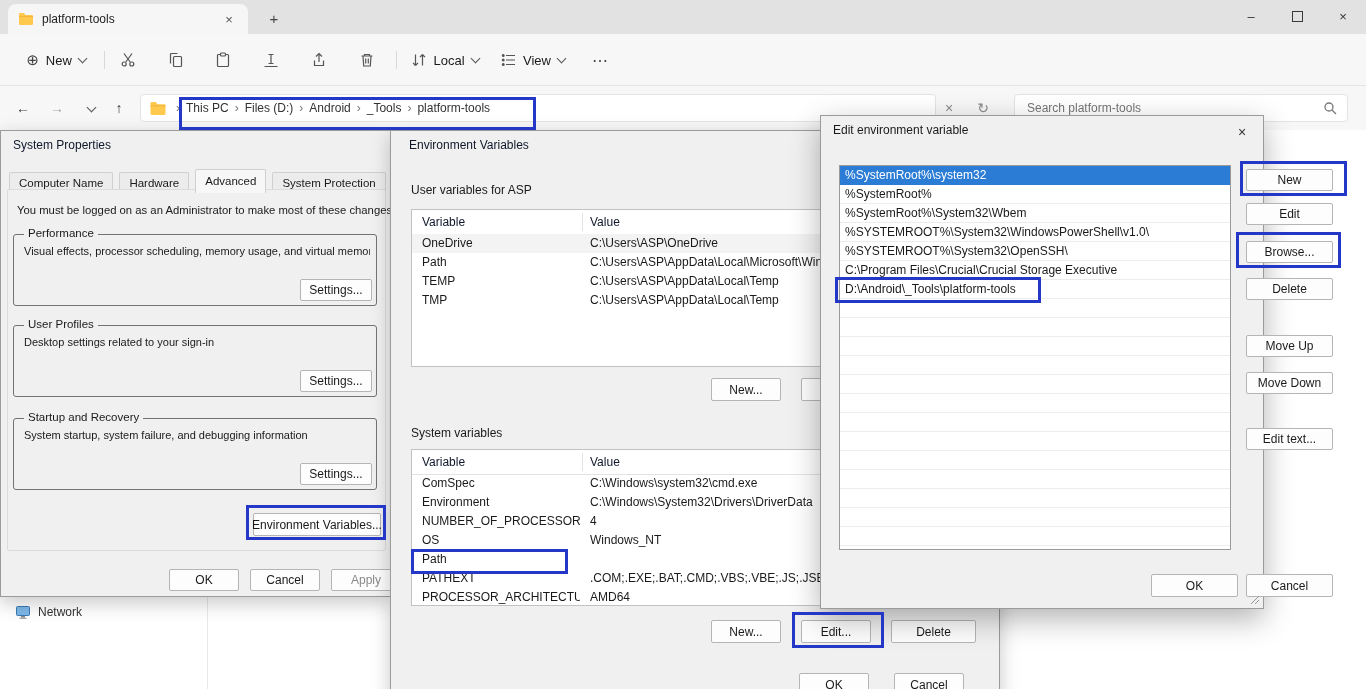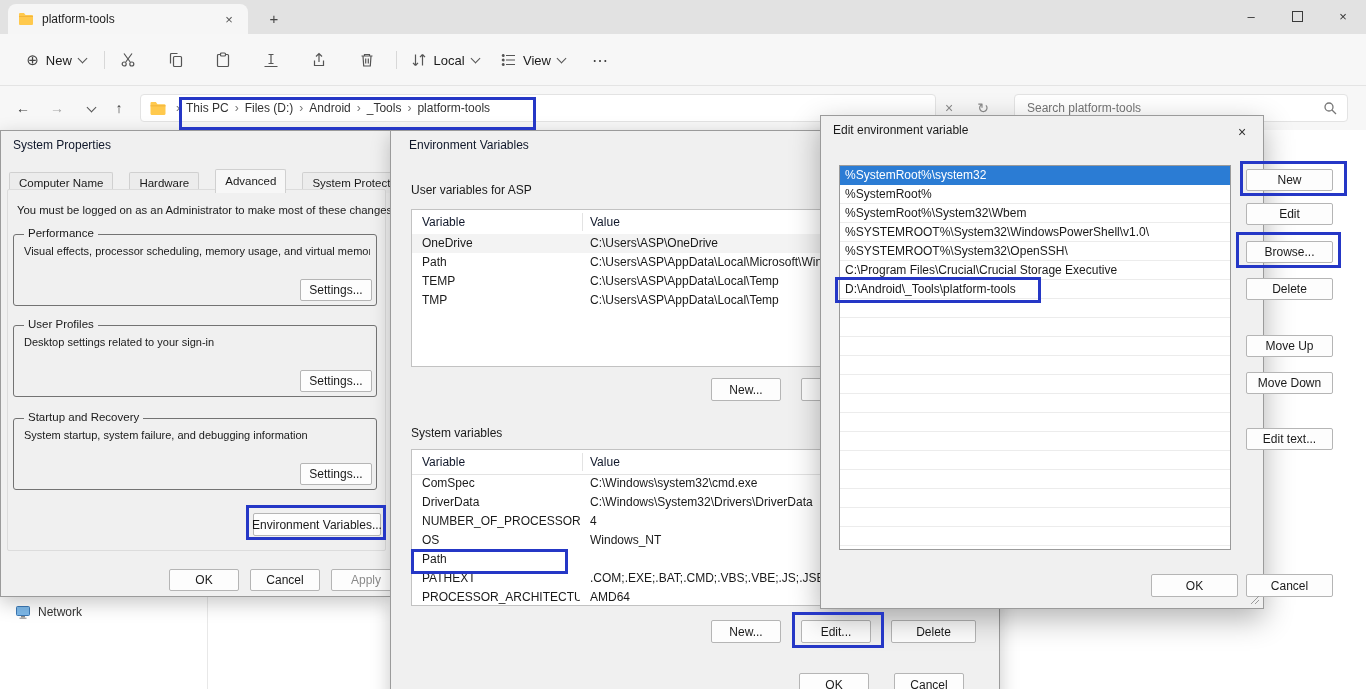--- a/index.html
+++ b/index.html
@@ -28,21 +28,21 @@
   .searchbox input{border:none;outline:none;background:transparent;font-family:"Liberation Sans",sans-serif;font-size:12px;color:#8a8a8a;flex:1}
   .ebody{position:absolute;left:0;top:130px;width:1366px;height:559px;background:#fff}
   .navdiv{position:absolute;left:207px;top:0;width:1px;height:559px;background:#e8e8e8}
   .navitem{position:absolute;left:16px;top:472px;height:20px;display:flex;align-items:center;color:#333}
   
   .dlg{position:absolute;background:#f0f0f0;border:1px solid #9b9b9b;box-sizing:border-box}
   .dlg-title{position:absolute;left:12px;top:7px;font-size:12px}
   .btn{position:absolute;display:flex;align-items:center;justify-content:center;background:#fdfdfd;border:1px solid #b5b5b5;border-radius:2px;font-size:12px;color:#1a1a1a;box-sizing:border-box;white-space:nowrap}
   
   .sptabs{position:absolute;left:8px;top:38px;display:flex;align-items:flex-end}
-  .sptab{height:20px;line-height:20px;padding:0 9px;font-size:11.5px;background:#ececec;border:1px solid #d0d0d0;border-bottom:none;margin-right:16px;border-radius:2px 2px 0 0;white-space:nowrap}
+  .sptab{height:20px;line-height:20px;padding:0 9px;font-size:11.5px;background:#ececec;border:1px solid #d0d0d0;border-bottom:none;margin-right:6px;border-radius:2px 2px 0 0;white-space:nowrap}
   .sptab.active{background:#f7f7f7;height:23px;line-height:23px;position:relative;z-index:2}
   .sppage{position:absolute;left:6px;top:58px;width:379px;height:362px;border:1px solid #dcdcdc;border-radius:2px;background:#f0f0f0;box-sizing:border-box}
   .gbox{position:absolute;left:12px;width:364px;height:72px;border:1px solid #737373;border-radius:3px;box-sizing:border-box}
   .glegend{position:absolute;top:-8px;left:10px;background:#f0f0f0;padding:0 4px;font-size:11.5px;white-space:nowrap}
   .gdesc{position:absolute;left:10px;top:10px;right:6px;font-size:11px;white-space:nowrap;overflow:hidden}
   
   .tbl{position:absolute;background:#fff;border:1px solid #c2c2c2;box-sizing:border-box;overflow:hidden}
   .thead{position:absolute;left:0;top:0;right:0;height:24px;border-bottom:1px solid #e3e3e3;background:#fff}
   .thv{position:absolute;left:170px;top:3px;bottom:3px;width:1px;background:#e3e3e3}
   .thc{position:absolute;top:0;height:24px;line-height:24px;color:#0f172a}
@@ -289,21 +289,21 @@
       <div class="thead">
         <span class="thc" style="left:10px">Variable</span>
         <span class="thv"></span>
         <span class="thc" style="left:178px">Value</span>
       </div>
       <div class="trow" style="top:24px">
         <span class="cvar">ComSpec</span>
         <span class="cval">C:\Windows\system32\cmd.exe</span>
       </div>
       <div class="trow" style="top:43px">
-        <span class="cvar">DriverData</span>
+        <span class="cvar">Environment</span>
         <span class="cval">C:\Windows\System32\Drivers\DriverData</span>
       </div>
       <div class="trow" style="top:62px">
         <span class="cvar">NUMBER_OF_PROCESSORS</span>
         <span class="cval">4</span>
       </div>
       <div class="trow" style="top:81px">
         <span class="cvar">OS</span>
         <span class="cval">Windows_NT</span>
       </div>

